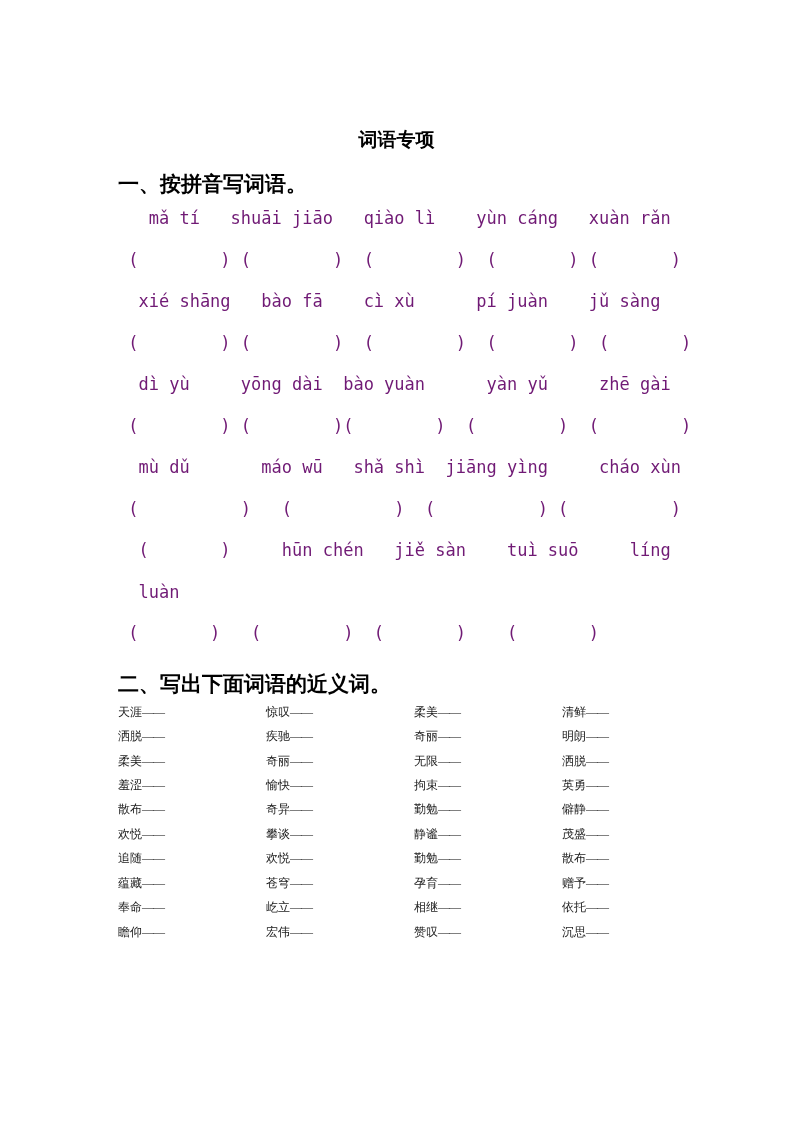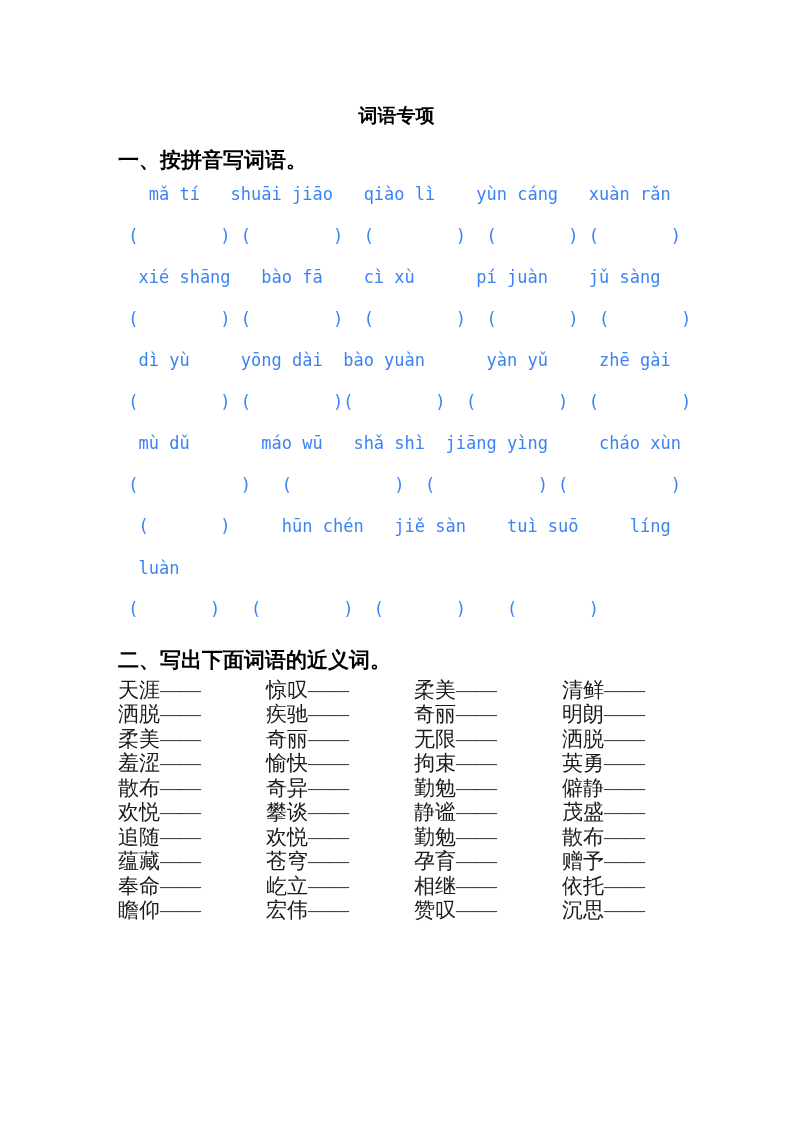--- a/index.html
+++ b/index.html
@@ -4,20 +4,21 @@
 <style>
   html, body { margin: 0; padding: 0; background: #ffffff; }
   .page {
     position: relative;
     width: 793px;
     height: 1034px;
     background: #ffffff;
     color: #111111;
     font-family: "Liberation Serif", "DejaVu Serif", serif;
     overflow: hidden;
+    margin-top: 24px;
   }
   .title {
     position: absolute;
     top: 103px;
     left: 0;
     width: 100%;
     margin: 0;
     text-align: center;
     font-size: 19px;
     font-weight: 700;
@@ -34,35 +35,35 @@
   .s1-heading { top: 146px; }
   .s2-heading { top: 646px; }
   .s1-lines {
     position: absolute;
     left: 118px;
     top: 174px;
     font-family: "DejaVu Sans Mono", "Liberation Mono", monospace;
     font-size: 17px;
     line-height: 41.5px;
     white-space: pre;
-    color: #3b82f6;
+    color: #701a75;
   }
   .s2-grid {
     position: absolute;
     left: 118px;
     top: 676px;
   }
   .s2-row {
     display: grid;
     grid-template-columns: 148px 148px 148px 148px;
     height: 24.45px;
     align-items: center;
   }
   .s2-cell {
-    font-size: 21px;
+    font-size: 12px;
     white-space: nowrap;
     color: #1a1a1a;
   }
   .s2-dash {
     color: #3a3a3a;
     letter-spacing: -1px;
   }
 </style>
 </head>
 <body>

